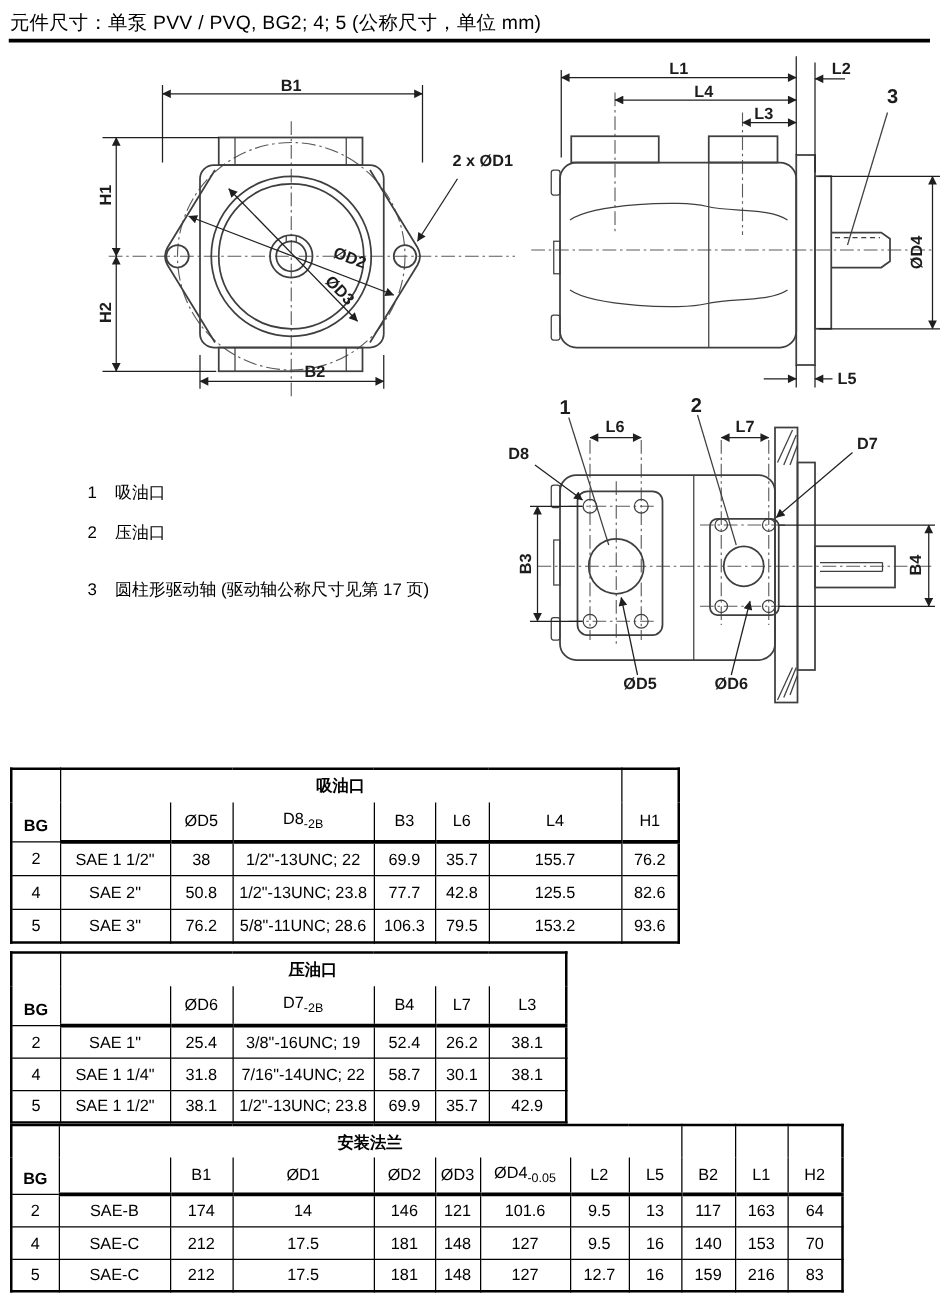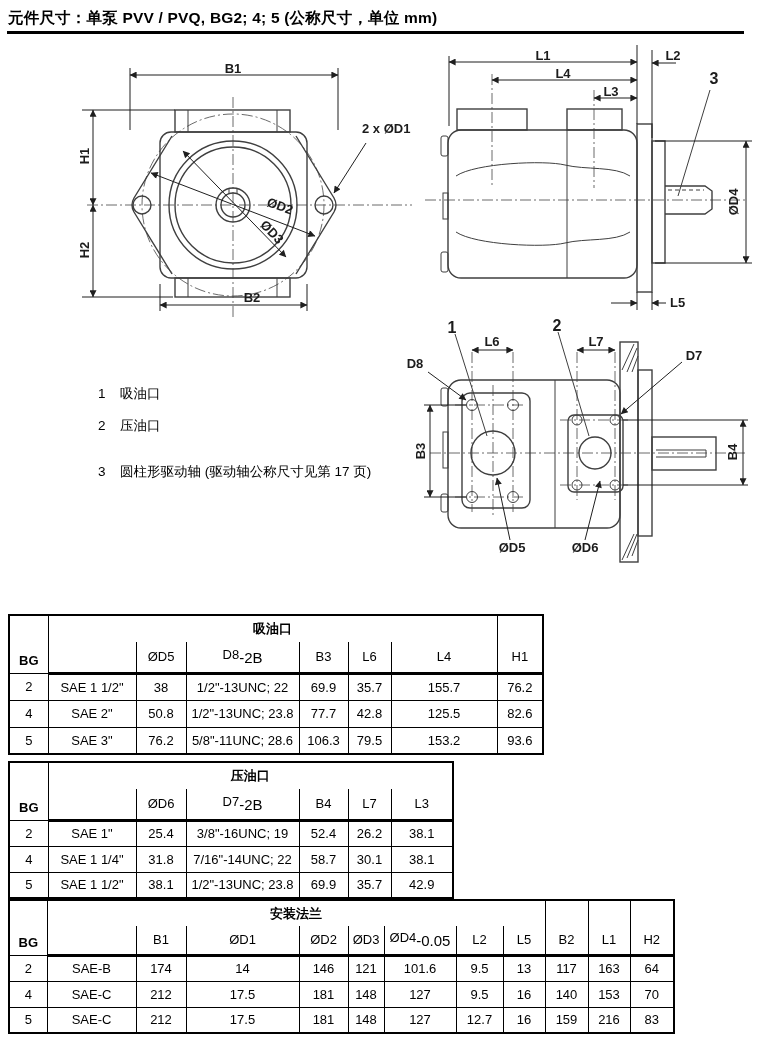--- a/index.html
+++ b/index.html
@@ -2,53 +2,53 @@
 <html><head>
 <meta charset="utf-8">
 <style>
   html,body { margin:0; padding:0; }
   body {
     width:759px; height:1049px; position:relative; background:#ffffff;
     font-family:"Liberation Sans", sans-serif; color:#000;
     -webkit-font-smoothing:antialiased;
   }
   .page-title {
-    position:absolute; left:8px; top:8px; font-size:15.5px; font-weight:bold;
+    position:absolute; left:8px; top:8px; font-size:15.5px; font-weight:normal;
     letter-spacing:.2px; white-space:nowrap;text-align:center;
   }
   .title-rule { position:absolute; left:7px; top:31px; width:737px; height:3px; background:#000; }
 
   svg.drawing { position:absolute; left:0; top:40px; }
   .ol   { stroke:#3f3f3f; stroke-width:1.4; fill:none; }
   .thin { stroke:#3f3f3f; stroke-width:1;   fill:none; }
   .dim  { stroke:#1f1f1f; stroke-width:1;   fill:none; }
   .cl   { stroke:#5a5a5a; stroke-width:.9;  fill:none; stroke-dasharray:11 3 2 3; }
   .dash { stroke:#3f3f3f; stroke-width:1;   fill:none; stroke-dasharray:4 3; }
 
   .dlabel {
     position:absolute; font-size:13px; font-weight:bold; color:#1c1c1c;
     white-space:nowrap; line-height:13px;
   }
   .ctr  { transform:translate(-50%,-50%); }
   .rot90 { transform:translate(-50%,-50%) rotate(-90deg); }
   .rot20 { transform:translate(-50%,-50%) rotate(20deg); }
   .rot46 { transform:translate(-50%,-50%) rotate(46deg); }
 
-  .legend-row { position:absolute; left:70px; font-size:13.5px; line-height:16px; white-space:nowrap;margin-left:28px; }
+  .legend-row { position:absolute; left:70px; font-size:13.5px; line-height:16px; white-space:nowrap; }
   .legend-num { display:inline-block; width:22px; }
 
   table.spec {
     position:absolute; border-collapse:collapse; table-layout:fixed;
     font-size:13px; text-align:center; border:2px solid #000; background:#fff;
   }
   table.spec td { border:1px solid #000; padding:0; overflow:hidden; white-space:nowrap; }
   table.spec tr.grp td { border-bottom:none; font-weight:bold; }
   table.spec tr.ch  td { border-top:none; border-bottom:3px solid #000; }
   table.spec td.bgcell { font-weight:bold; vertical-align:bottom; padding-bottom:5px; border-bottom:3px solid #000; }
-  table.spec sub { font-size:15px; }
+  table.spec sub { font-size:10px; }
 </style>
 </head>
 <body>
 
 <div class="page-title">元件尺寸：单泵 PVV / PVQ, BG2; 4; 5 (公称尺寸，单位 mm)</div>
 <div class="title-rule"></div>
 
 <svg class="drawing" width="759" height="540" viewBox="0 40 759 540" xmlns="http://www.w3.org/2000/svg">
   <defs>
     <marker id="arr" viewBox="0 0 10 10" refX="9.5" refY="5" markerWidth="10" markerHeight="7" orient="auto-start-reverse" markerUnits="userSpaceOnUse">

